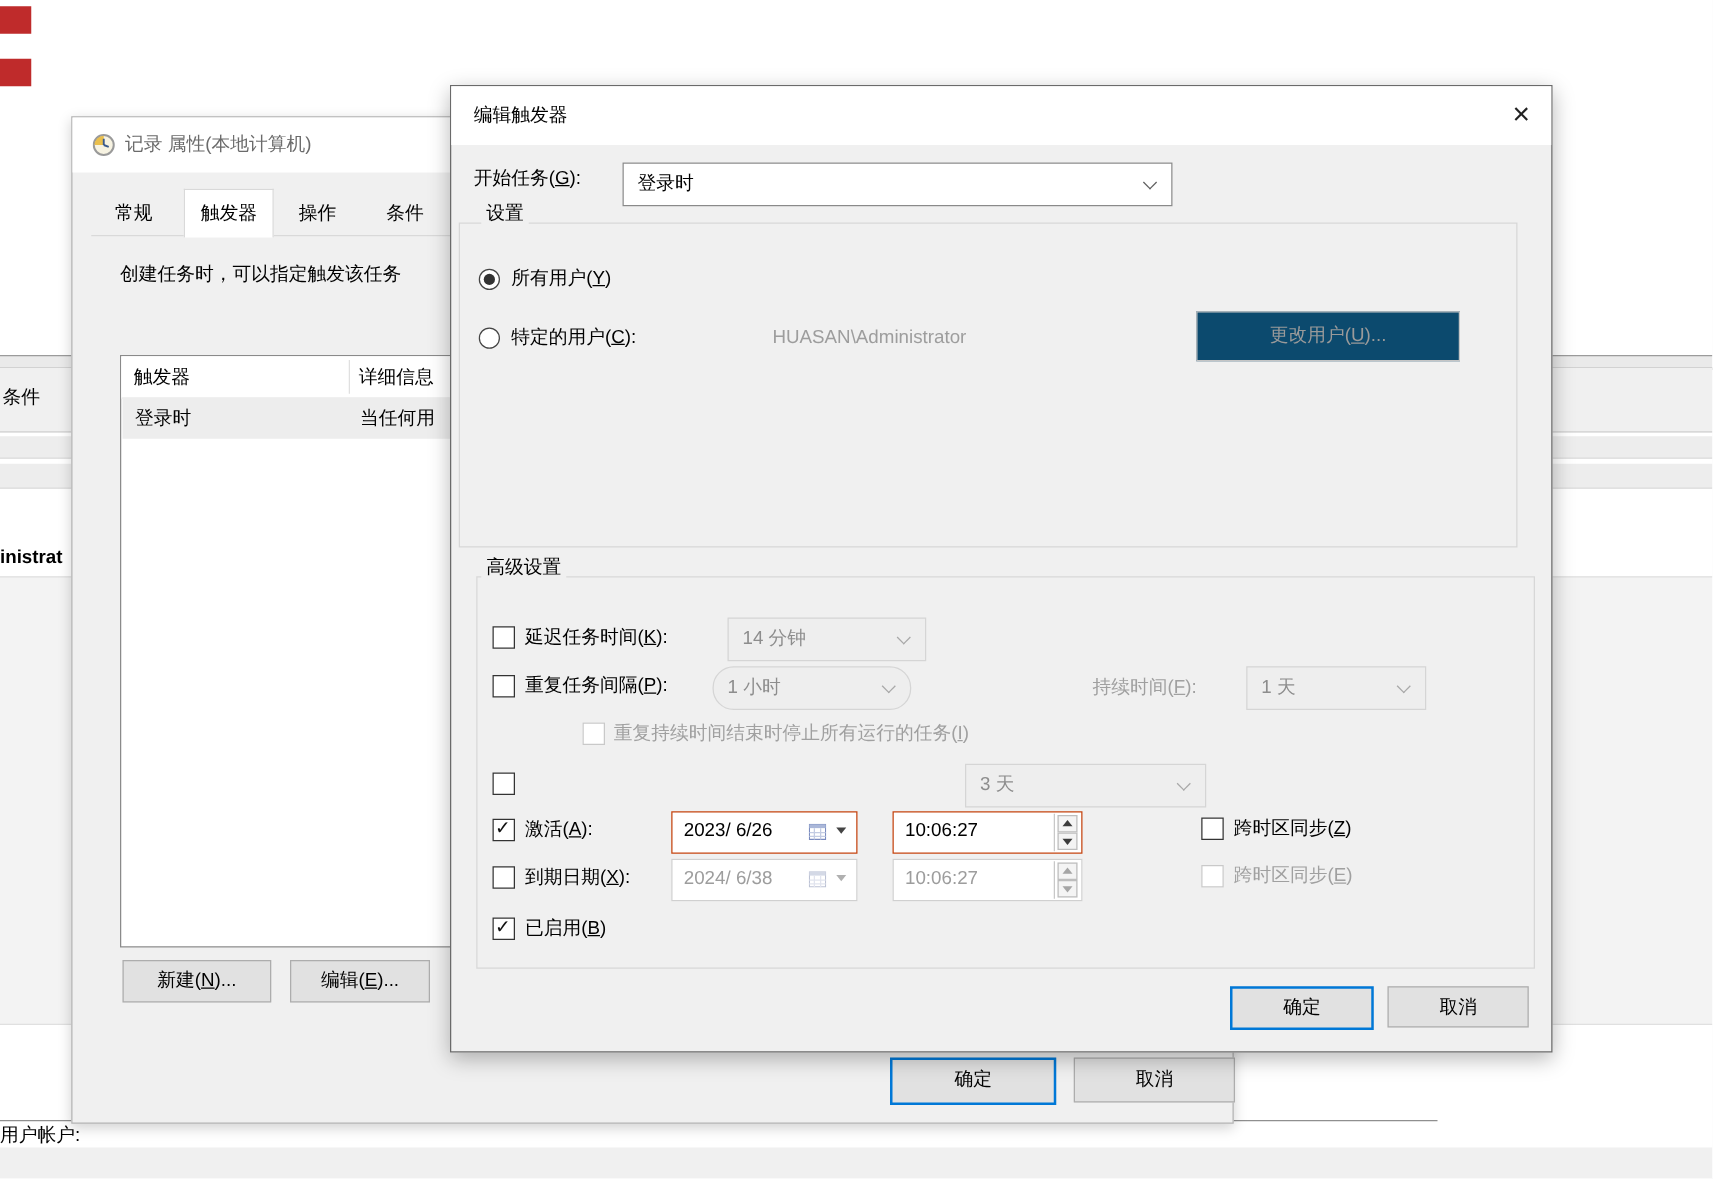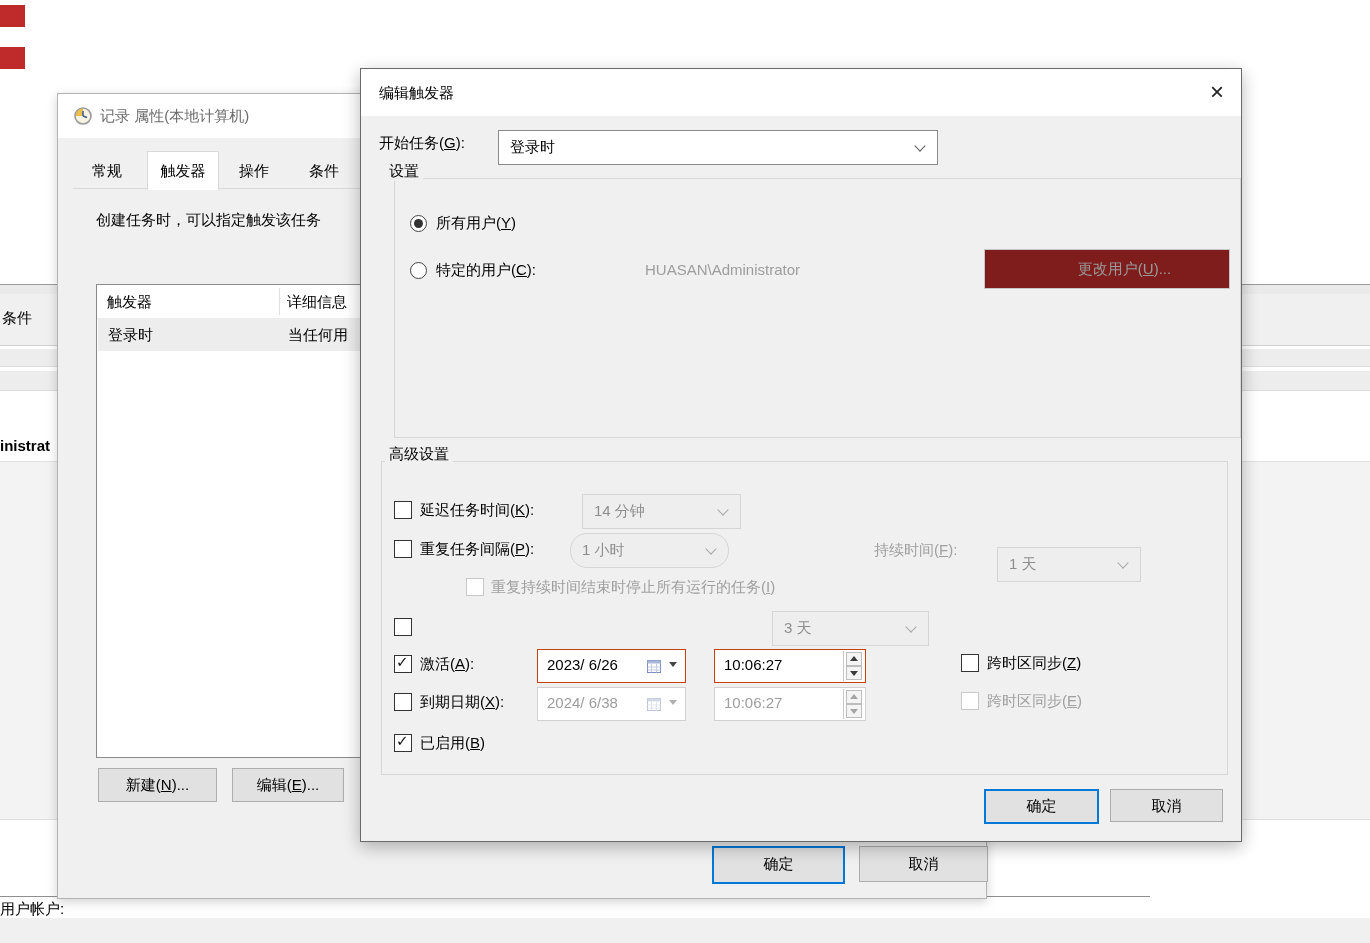--- a/index.html
+++ b/index.html
@@ -34,21 +34,21 @@
   
   .list{background:#fff;border:1px solid #8a8a8a;}
   .list-hdr{position:absolute;left:0;top:0;right:0;height:33px;background:#fff;border-bottom:1px solid #e8e8e8;}
   .list-sep{position:absolute;top:3px;width:1px;height:27px;background:#e0e0e0;}
   .list-row{position:absolute;left:1px;right:1px;height:33px;background:#ededed;}
   .cell{position:absolute;line-height:33px;white-space:nowrap;}
 
   
   .btn{position:absolute;background:#e1e1e1;border:1px solid #adadad;text-align:center;color:#000;}
   .btn-default{border:2px solid #0078d7;}
-  .btn-dis{background:#7f1d1d;border:1px solid #c5c5c5;color:#9a9a9a;padding-left:35px;}
+  .btn-dis{background:#0c4a6e;border:1px solid #c5c5c5;color:#9a9a9a;}
 
   
   .combo{position:absolute;background:#fff;border:1px solid #8a8a8a;}
   .combo .val{position:absolute;left:11px;top:0;bottom:0;line-height:32px;white-space:nowrap;}
   .combo.dis{background:#eeeeee;border:1px solid #d5d5d5;}
   .combo.dis .val{color:#8d8d8d;}
   .chev{position:absolute;right:13px;top:50%;width:7px;height:7px;margin-top:-6px;
         border-right:1.4px solid #5f5f5f;border-bottom:1.4px solid #5f5f5f;transform:rotate(45deg);}
   .combo.dis .chev{border-color:#a8a8a8;}
 
@@ -150,21 +150,21 @@
       <span class="abs close-x" style="left:843px;top:10px;width:26px;height:26px;">×</span>
     </div>
 
     <span class="abs txt" style="left:18px;top:64px;">开始任务(<u>G</u>):</span>
     <div class="combo" style="left:137px;top:61px;width:438px;height:33px;">
       <span class="val">登录时</span>
       <span class="chev"></span>
     </div>
 
     <span class="grp-label" style="left:24px;top:92px;">设置</span>
-    <div class="grp" style="left:33px;top:109px;width:845px;height:258px;">
+    <div class="grp" style="left:6px;top:109px;width:845px;height:258px;">
       <span class="radio sel" style="left:15px;top:36px;"></span>
       <span class="abs txt" style="left:41px;top:34px;">所有用户(<u>Y</u>)</span>
 
       <span class="radio" style="left:15px;top:83px;"></span>
       <span class="abs txt" style="left:41px;top:81px;">特定的用户(<u>C</u>):</span>
       <span class="abs txt gray" style="left:250px;top:81px;">HUASAN\Administrator</span>
       <div class="btn btn-dis" style="left:589px;top:70px;width:209px;height:38px;line-height:38px;">更改用户(<u>U</u>)...</div>
     </div>
 
     <span class="grp-label" style="left:24px;top:375px;">高级设置</span>
@@ -177,30 +177,30 @@
         <span class="chev"></span>
       </div>
 
       <span class="cbx" style="left:12px;top:78px;"></span>
       <span class="abs txt" style="left:38px;top:77px;">重复任务间隔(<u>P</u>):</span>
       <div class="combo dis" style="left:188px;top:71px;width:157px;height:33px;border-radius:17px;">
         <span class="val">1 小时</span>
         <span class="chev"></span>
       </div>
       <span class="abs txt dimlabel" style="left:492px;top:78px;">持续时间(<u>F</u>):</span>
-      <div class="combo dis" style="left:615px;top:85px;width:142px;height:33px;">
+      <div class="combo dis" style="left:615px;top:71px;width:142px;height:33px;">
         <span class="val">1 天</span>
         <span class="chev"></span>
       </div>
 
       <span class="cbx dis" style="left:84px;top:116px;"></span>
       <span class="abs txt dimlabel" style="left:109px;top:115px;">重复持续时间结束时停止所有运行的任务(<u>I</u>)</span>
 
       <span class="cbx" style="left:12px;top:156px;"></span>
-      <div class="combo dis" style="left:390px;top:149px;width:155px;height:33px;">
+      <div class="combo dis" style="left:390px;top:149px;width:155px;height:33px;padding-left:36px;">
         <span class="val">3 天</span>
         <span class="chev"></span>
       </div>
 
       <span class="cbx checked" style="left:12px;top:193px;"></span>
       <span class="abs txt" style="left:38px;top:192px;">激活(<u>A</u>):</span>
       <div class="field" style="left:155px;top:187px;width:147px;height:32px;">
         <span class="val">2023/ 6/26</span>
         <span class="abs" style="right:24px;top:9px;">
           <svg width="14" height="13" viewBox="0 0 14 13">

